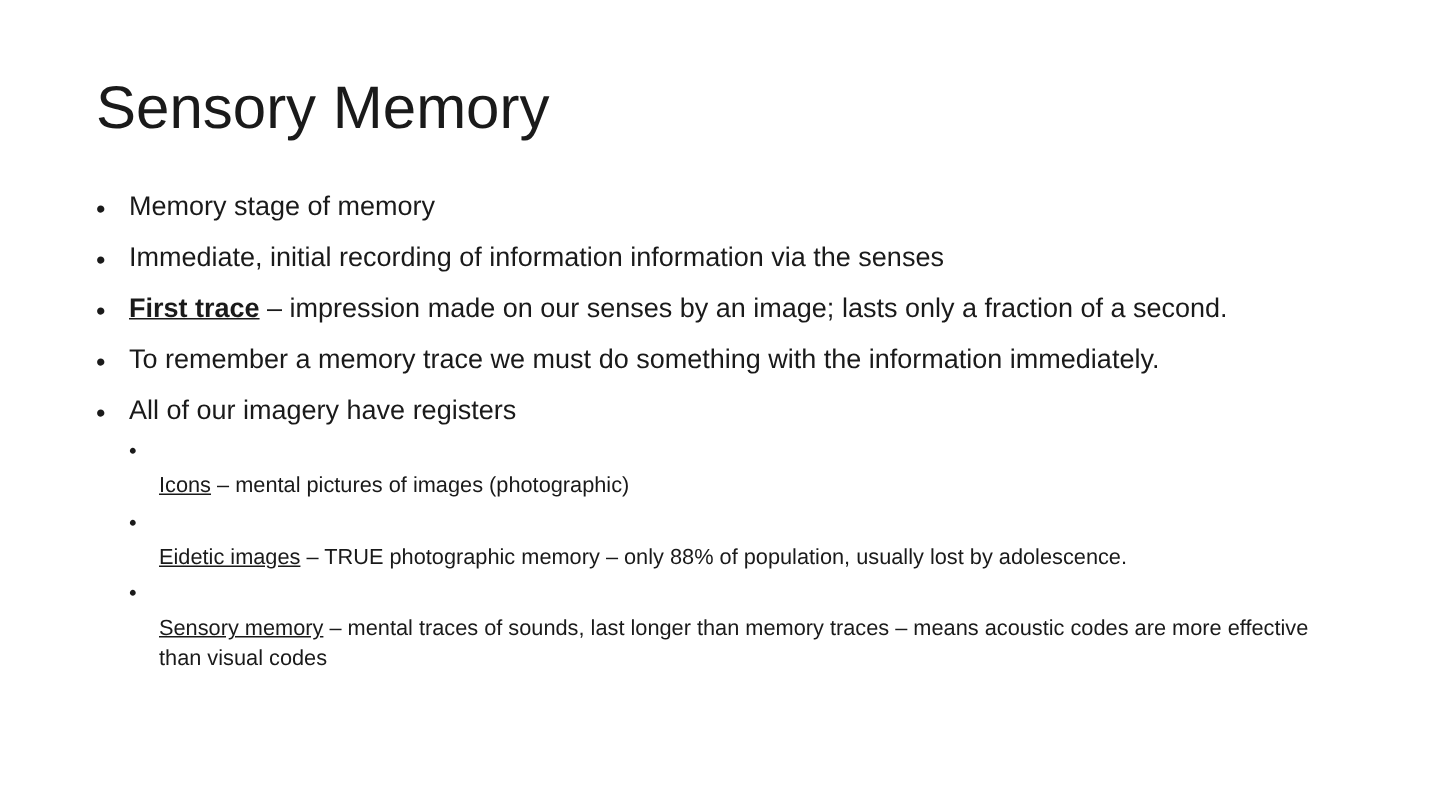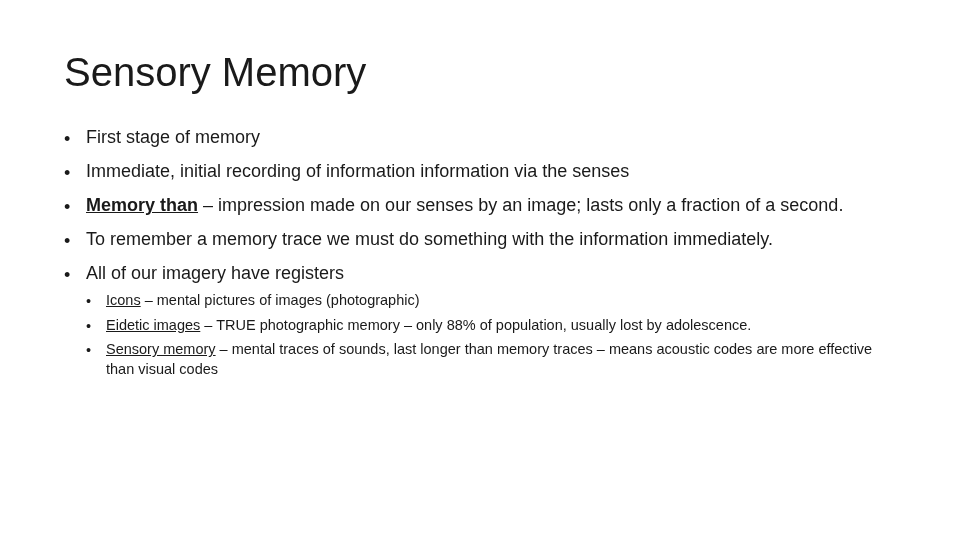--- a/index.html
+++ b/index.html
@@ -84,50 +84,51 @@
 
     .sub-bullet-dot {
       min-width: 20px;
       margin-top: 1px;
       font-size: 14.5px;
       color: #1a1a1a;
     }
 
     .sub-bullet-text {
       flex: 1;
+      margin-top: 24px;
     }
 
     .bold-underline {
       font-weight: 700;
       text-decoration: underline;
     }
   </style>
 </head>
 <body>
 
 <div class="slide-container">
   <h1 class="slide-title">Sensory Memory</h1>
 
   <div class="content-area">
     <ul class="bullet-list">
 
       <li class="bullet-item">
         <span class="bullet-dot">•</span>
-        <span class="bullet-text">First stage of memory</span>
+        <span class="bullet-text">Memory stage of memory</span>
       </li>
 
       <li class="bullet-item">
         <span class="bullet-dot">•</span>
         <span class="bullet-text">Immediate, initial recording of information information via the senses</span>
       </li>
 
       <li class="bullet-item">
         <span class="bullet-dot">•</span>
         <span class="bullet-text">
-          <span class="bold-underline">Memory than</span><span> – impression made on our senses by an image; lasts only a fraction of a second.</span>
+          <span class="bold-underline">First trace</span><span> – impression made on our senses by an image; lasts only a fraction of a second.</span>
         </span>
       </li>
 
       <li class="bullet-item">
         <span class="bullet-dot">•</span>
         <span class="bullet-text">To remember a memory trace we must do something with the information immediately.</span>
       </li>
 
       <li class="bullet-item">
         <span class="bullet-dot">•</span>

